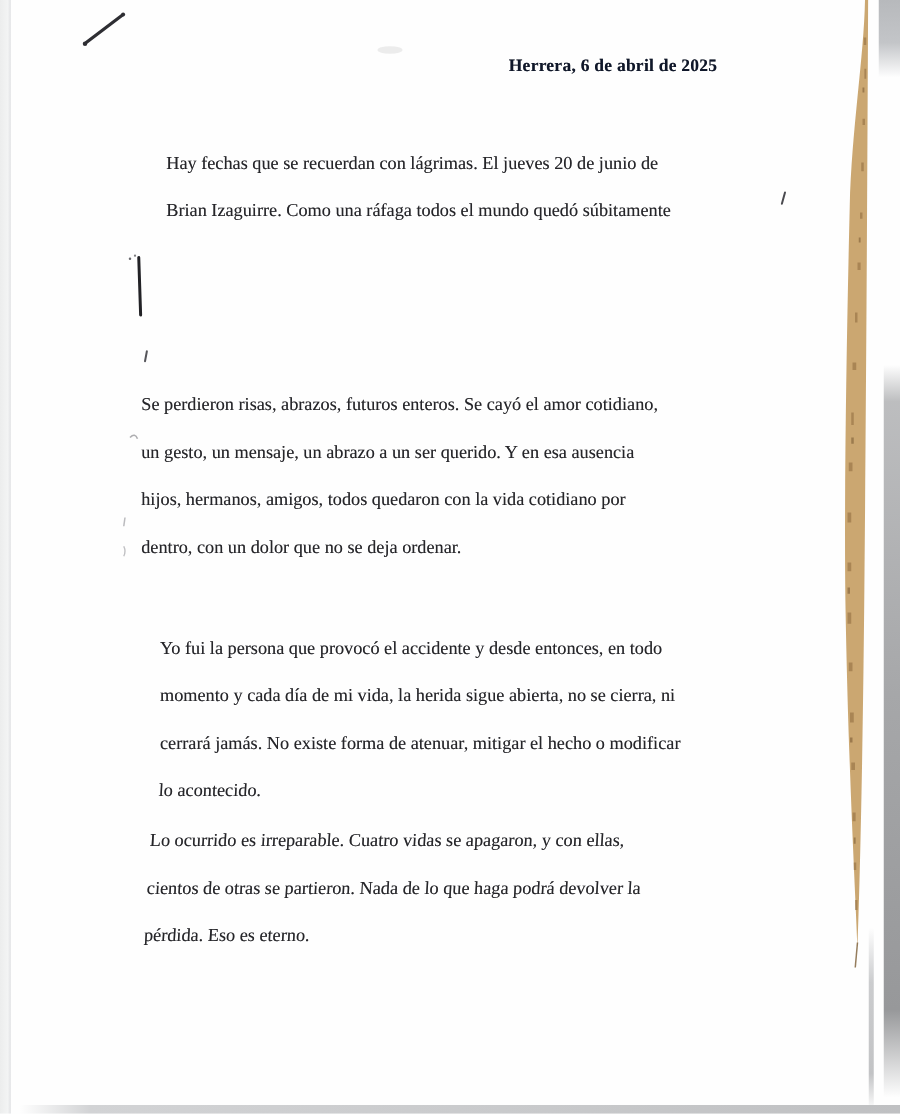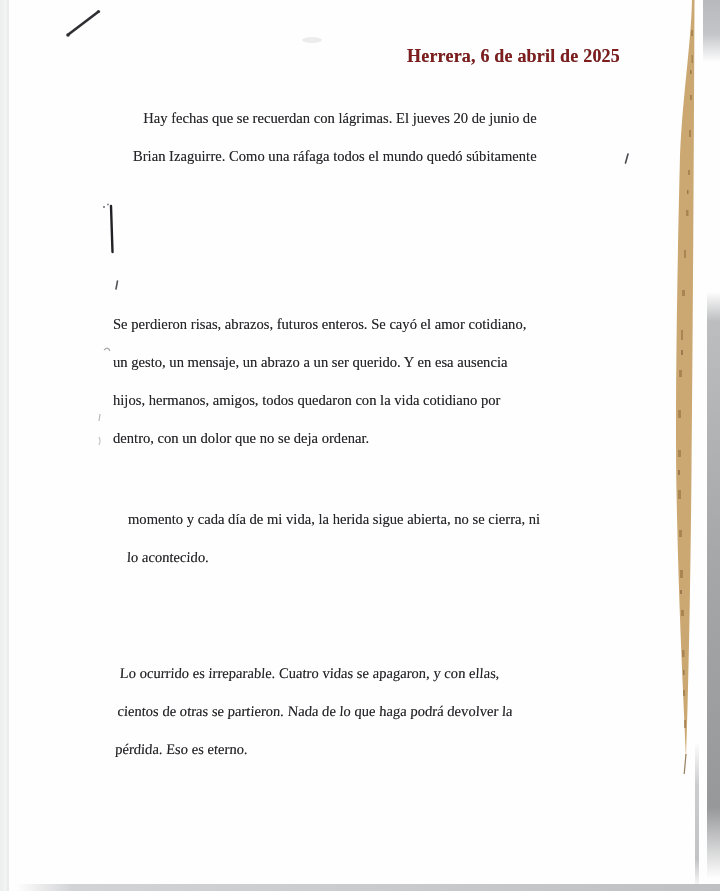--- a/index.html
+++ b/index.html
@@ -26,30 +26,30 @@
     position:absolute;right:21px;top:742px;width:4px;height:146px;
     background:linear-gradient(180deg,rgba(201,202,204,0) 0%,#cbccce 30%,#c2c3c5 80%,rgba(194,195,197,0) 100%);
   }
   .edge-bottom{
     position:absolute;left:16px;right:0;bottom:0;height:7px;
     background:linear-gradient(90deg,rgba(210,211,213,0) 0%,#d2d3d5 8%,#c8c9cb 60%,#bfc0c2 100%);
   }
   
   .dateline{
     position:absolute;left:407px;top:46px;
-    font-size:18px;font-weight:bold;color:#7f1d1d;
+    font-size:14px;font-weight:bold;color:#0f172a;
     letter-spacing:0.2px;white-space:nowrap;
     text-shadow:0 0 0.5px rgba(30,30,34,0.55);
   }
   .para{
     position:absolute;color:#26262a;font-size:14.6px;line-height:38px;
     white-space:nowrap;text-shadow:0 0 0.5px rgba(35,35,40,0.5);
   }
   .para .line{height:38px;}
-  .p1{left:133px;top:99px;text-align:right;}
+  .p1{left:133px;top:112px;}
   .p2{left:113px;top:305px;}
   .p3{left:128px;top:500px;}
   .p4{left:121px;top:654px;transform:skewX(-3.5deg);transform-origin:0 0;}
   .line-skew{transform:skewX(-3deg);transform-origin:0 0;}
   
   .overlay-svg{position:absolute;left:0;top:0;pointer-events:none;}
 </style>
 </head>
 <body>
 
@@ -134,21 +134,23 @@
   </div>
 
   <div class="para p2">
     <div class="line">Se perdieron risas, abrazos, futuros enteros. Se cayó el amor cotidiano,</div>
     <div class="line">un gesto, un mensaje, un abrazo a un ser querido. Y en esa ausencia</div>
     <div class="line">hijos, hermanos, amigos, todos quedaron con la vida cotidiano por</div>
     <div class="line">dentro, con un dolor que no se deja ordenar.</div>
   </div>
 
   <div class="para p3">
+    <div class="line">Yo fui la persona que provocó el accidente y desde entonces, en todo</div>
     <div class="line">momento y cada día de mi vida, la herida sigue abierta, no se cierra, ni</div>
+    <div class="line">cerrará jamás. No existe forma de atenuar, mitigar el hecho o modificar</div>
     <div class="line line-skew">lo acontecido.</div>
   </div>
 
   <div class="para p4">
     <div class="line">Lo ocurrido es irreparable. Cuatro vidas se apagaron, y con ellas,</div>
     <div class="line">cientos de otras se partieron. Nada de lo que haga podrá devolver la</div>
     <div class="line">pérdida. Eso es eterno.</div>
   </div>
 
 </div>

